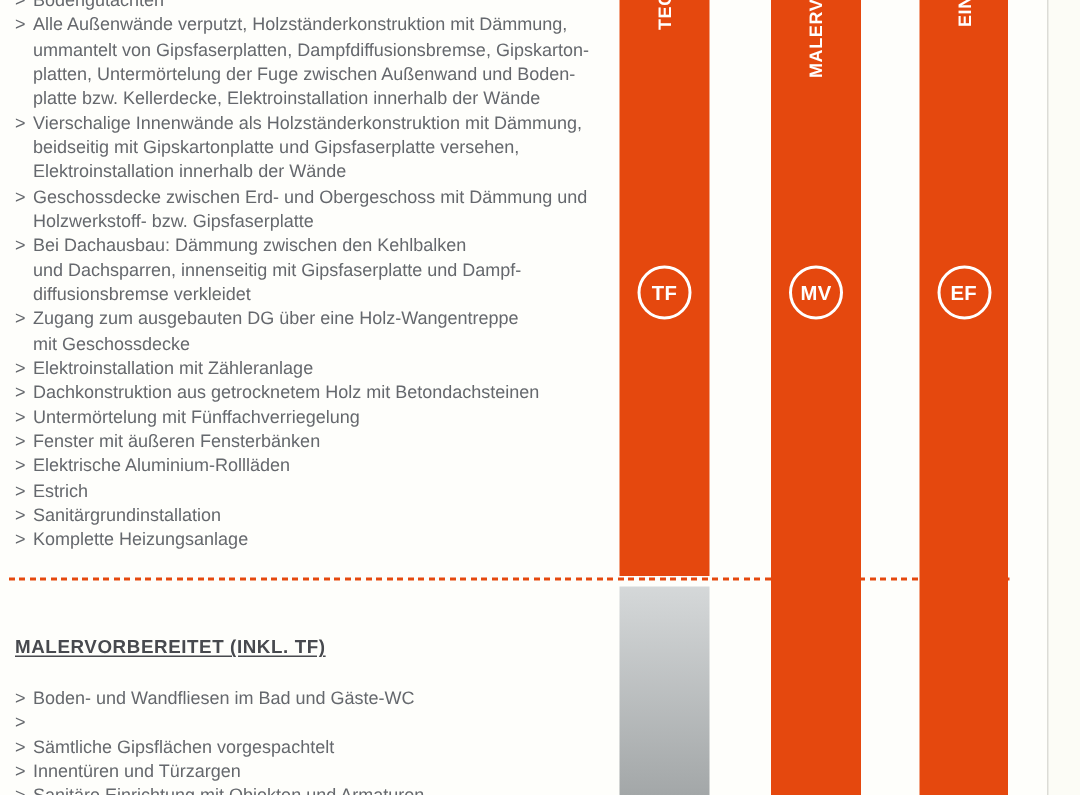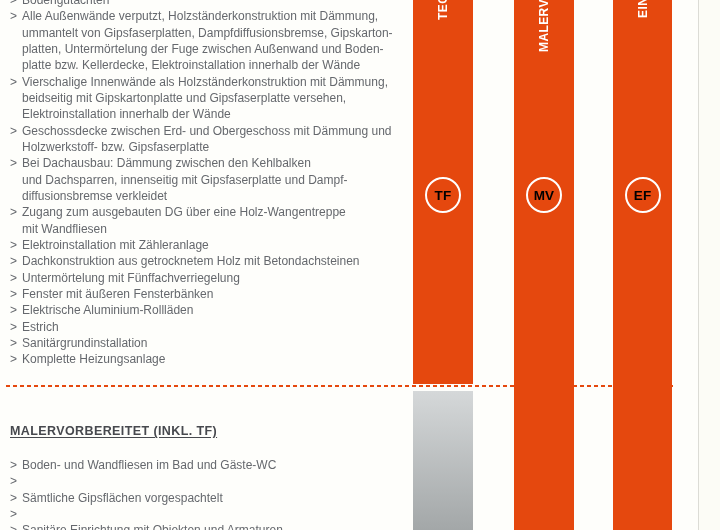--- a/index.html
+++ b/index.html
@@ -45,21 +45,21 @@
     transform-origin:left bottom;
     transform:rotate(-90deg);
     white-space:nowrap;
     color:#fff;font-size:12px;font-weight:bold;letter-spacing:.4px;
   }
   .badge{
     position:absolute;top:177px;left:calc(50% - 18px);
     width:32px;height:32px;
     border:2px solid #fff;border-radius:50%;
     display:flex;align-items:center;justify-content:center;
-    color:#000000;font-size:13.5px;font-weight:bold;letter-spacing:.2px;
+    color:#ffffff;font-size:13.5px;font-weight:bold;letter-spacing:.2px;
   }
   
   .right-line{position:absolute;top:0;height:530px;width:1px;background:var(--divider,#dcdcd6);z-index:1;}
   .right-margin{position:absolute;top:0;right:0;height:530px;width:21px;background:#fcfcf6;z-index:0;}
 </style>
 </head>
 <body>
 
 <div id="page">
 
@@ -117,21 +117,21 @@
           <div class="line">
             <span class="bullet"></span>
             <span class="txt">diffusionsbremse verkleidet</span>
           </div>
           <div class="line">
             <span class="bullet">&gt;</span>
             <span class="txt">Zugang zum ausgebauten DG über eine Holz-Wangentreppe</span>
           </div>
           <div class="line">
             <span class="bullet"></span>
-            <span class="txt">mit Wandfliesen</span>
+            <span class="txt">mit Geschossdecke</span>
           </div>
           <div class="line">
             <span class="bullet">&gt;</span>
             <span class="txt">Elektroinstallation mit Zähleranlage</span>
           </div>
           <div class="line">
             <span class="bullet">&gt;</span>
             <span class="txt">Dachkonstruktion aus getrocknetem Holz mit Betondachsteinen</span>
           </div>
           <div class="line">
@@ -169,20 +169,21 @@
           </div>
           <div class="line">
             <span class="bullet">&gt;</span>
           </div>
           <div class="line">
             <span class="bullet">&gt;</span>
             <span class="txt">Sämtliche Gipsflächen vorgespachtelt</span>
           </div>
           <div class="line">
             <span class="bullet">&gt;</span>
+            <span class="txt">Innentüren und Türzargen</span>
           </div>
           <div class="line">
             <span class="bullet">&gt;</span>
             <span class="txt">Sanitäre Einrichtung mit Objekten und Armaturen</span>
           </div>
         </div>
     </div>
   </div>
 
   <div class="dashed"></div>

